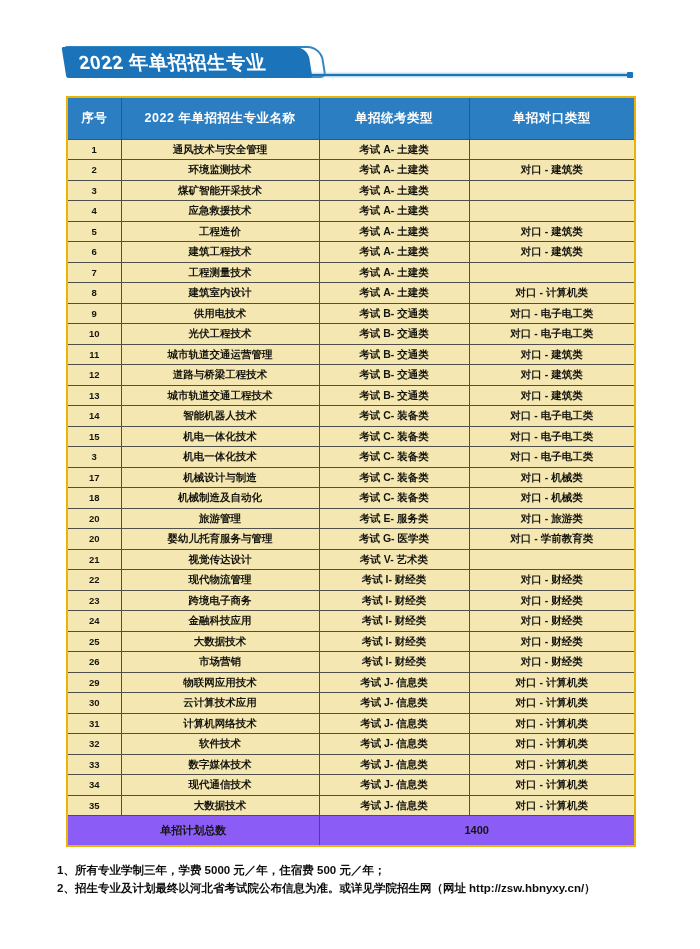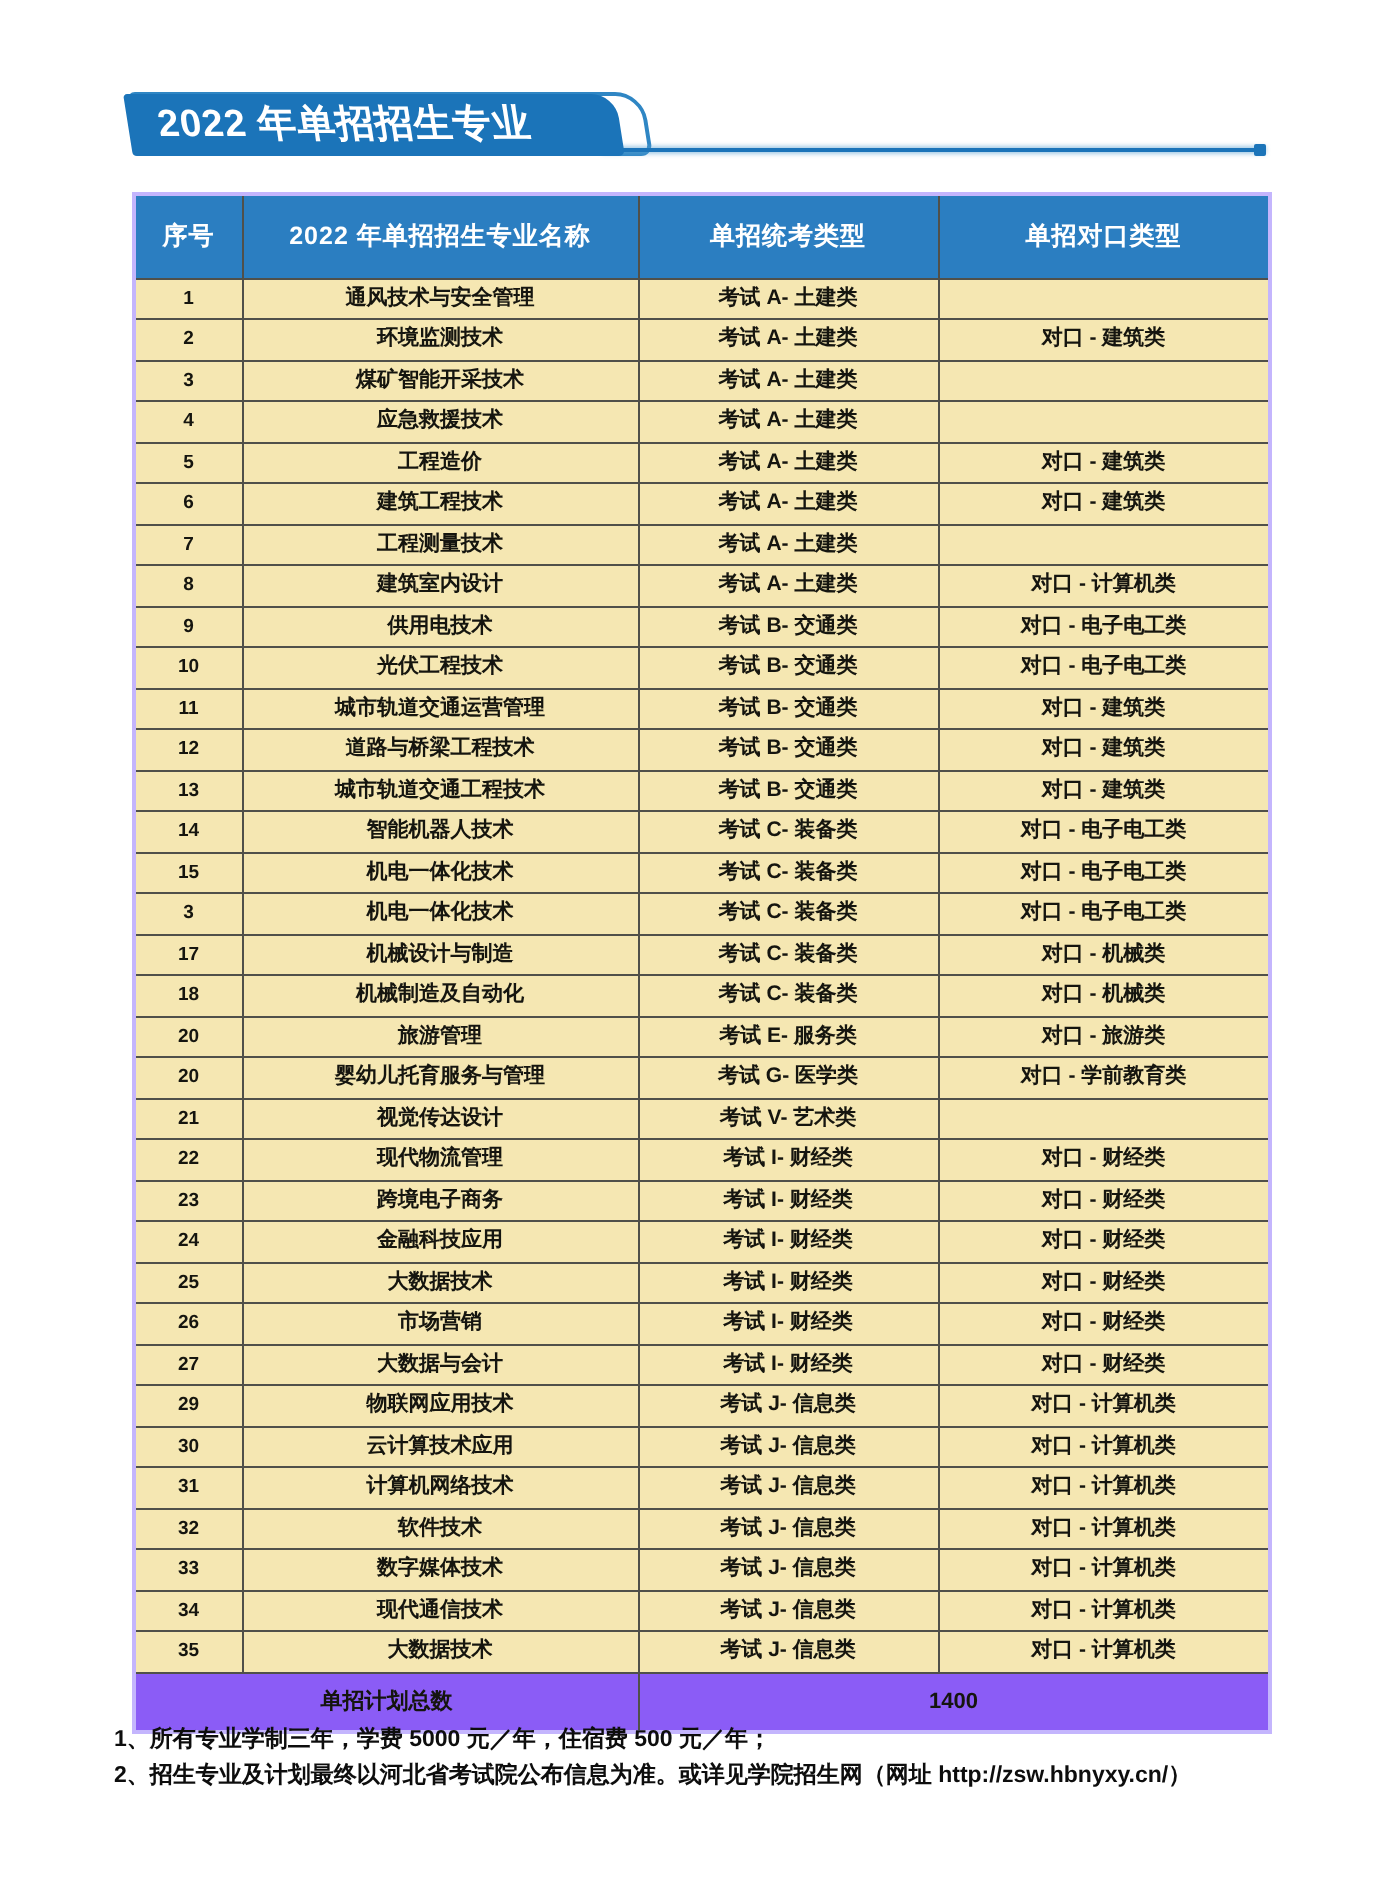--- a/index.html
+++ b/index.html
@@ -54,21 +54,21 @@
     border-radius: 1px;
     z-index: 2;
   }
 
   
   .table-wrap { position: absolute; left: 66px; top: 96px; }
   table.majors {
     border-collapse: collapse;
     table-layout: fixed;
     width: 568px;
-    border: 2px solid #c4b5fd;
+    border: 2px solid #eab308;
   }
   table.majors th, table.majors td {
     border: 1px solid #50504a;
     text-align: center;
     vertical-align: middle;
     padding: 0 2px;
     overflow: hidden;
     white-space: nowrap;
     box-sizing: border-box;
   }
@@ -287,26 +287,20 @@
             <td>考试 I- 财经类</td>
             <td>对口 - 财经类</td>
           </tr>
           <tr>
             <td class="c-num">26</td>
             <td>市场营销</td>
             <td>考试 I- 财经类</td>
             <td>对口 - 财经类</td>
           </tr>
           <tr>
-            <td class="c-num">27</td>
-            <td>大数据与会计</td>
-            <td>考试 I- 财经类</td>
-            <td>对口 - 财经类</td>
-          </tr>
-          <tr>
             <td class="c-num">29</td>
             <td>物联网应用技术</td>
             <td>考试 J- 信息类</td>
             <td>对口 - 计算机类</td>
           </tr>
           <tr>
             <td class="c-num">30</td>
             <td>云计算技术应用</td>
             <td>考试 J- 信息类</td>
             <td>对口 - 计算机类</td>

